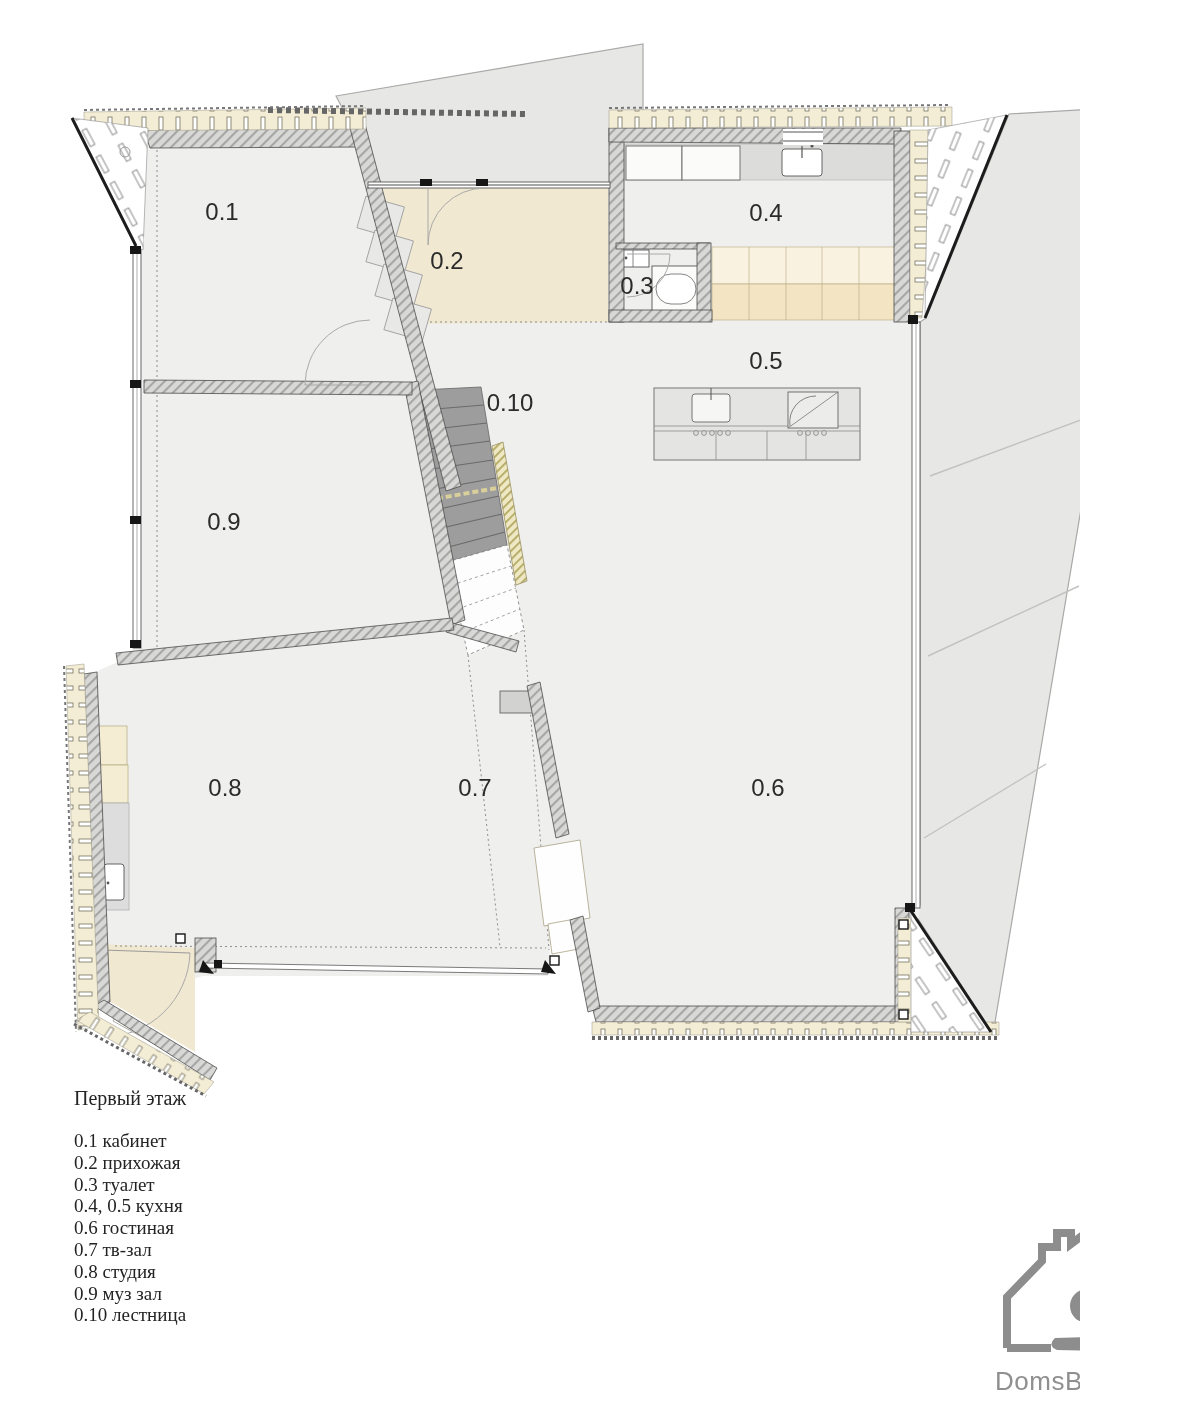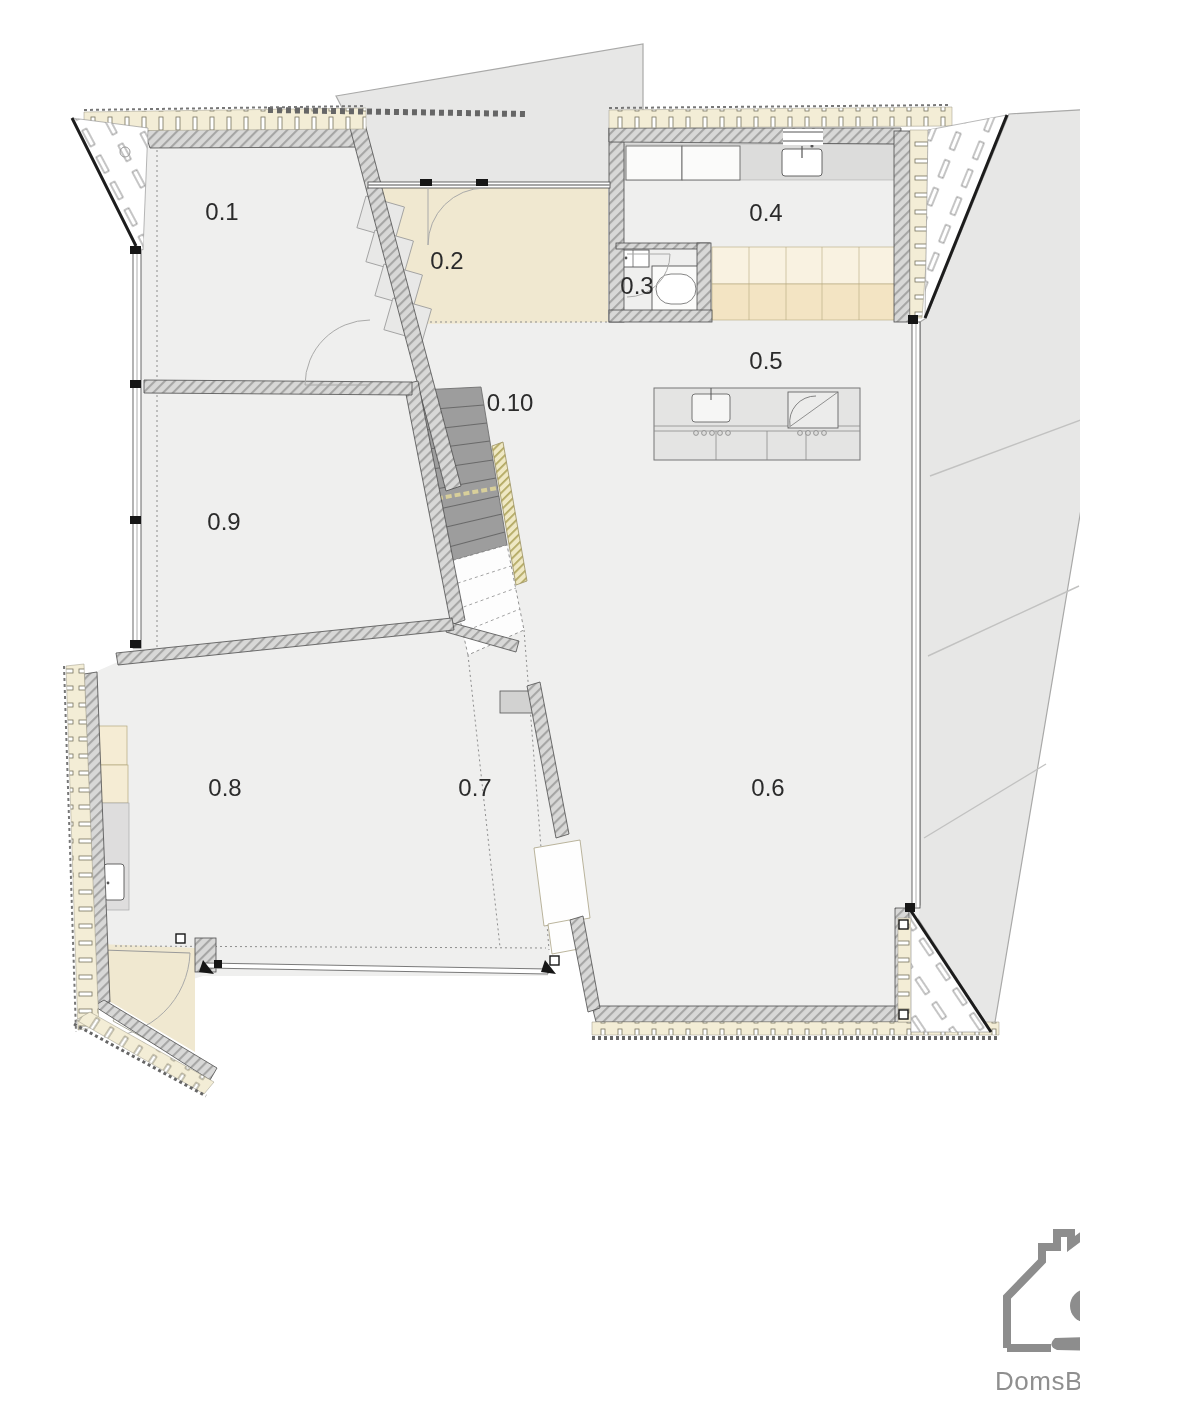--- a/index.html
+++ b/index.html
@@ -299,20 +299,34 @@
     <text class="room-label" x="766" y="221">0.4</text>
     <text class="room-label" x="766" y="369">0.5</text>
     <text class="room-label" x="768" y="796">0.6</text>
     <text class="room-label" x="475" y="796">0.7</text>
     <text class="room-label" x="225" y="796">0.8</text>
     <text class="room-label" x="224" y="530">0.9</text>
     <text class="room-label" x="510" y="411">0.10</text>
   </g>
 </svg>
 
+  <div class="legend">
+    <div class="legend-title">Первый этаж</div>
+    <div class="legend-items">
+      <div class="legend-item">0.1 кабинет</div>
+      <div class="legend-item">0.2 прихожая</div>
+      <div class="legend-item">0.3 туалет</div>
+      <div class="legend-item">0.4, 0.5 кухня</div>
+      <div class="legend-item">0.6 гостиная</div>
+      <div class="legend-item">0.7 тв-зал</div>
+      <div class="legend-item">0.8 студия</div>
+      <div class="legend-item">0.9 муз зал</div>
+      <div class="legend-item">0.10 лестница</div>
+    </div>
+  </div>
 
   <div class="logo">
     <svg width="200" height="150" viewBox="990 1210 200 150">
       <path d="M1002,1348 V1297 L1037,1261 V1247 H1052 V1233 H1066 V1244 L1097,1221 L1151,1272 V1261 H1162 V1283 L1184,1307 V1348" fill="none" stroke="#8d8d8d" stroke-width="8"></path>
       <line x1="1184" y1="1348" x2="1128" y2="1348" stroke="#8d8d8d" stroke-width="8"></line>
       <line x1="1002" y1="1348" x2="1046" y2="1348" stroke="#8d8d8d" stroke-width="8"></line>
       <g>
         <path d="M1050,1338 Q1042,1346 1052,1350 L1180,1353 Q1192,1350 1186,1342 L1120,1336 Z" fill="#8d8d8d"></path>
         <ellipse cx="1118" cy="1322" rx="42" ry="26" fill="#8d8d8d"></ellipse>
         <circle cx="1082" cy="1306" r="17" fill="#8d8d8d"></circle>

